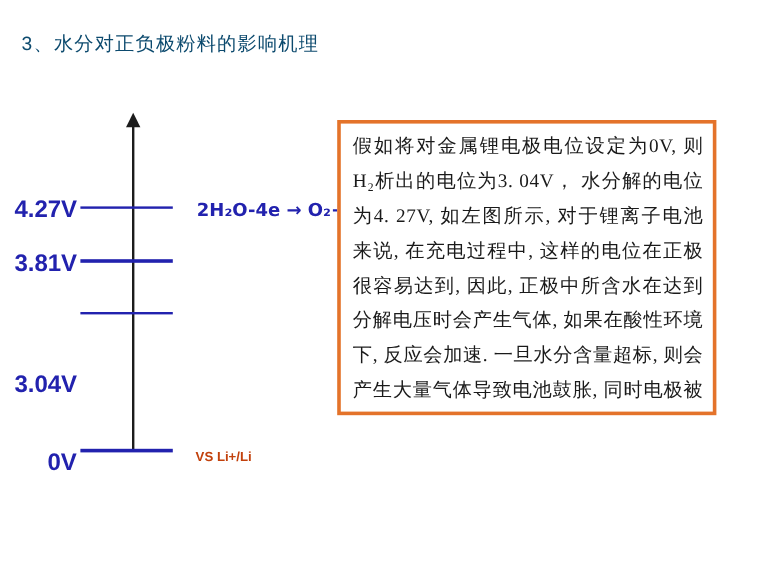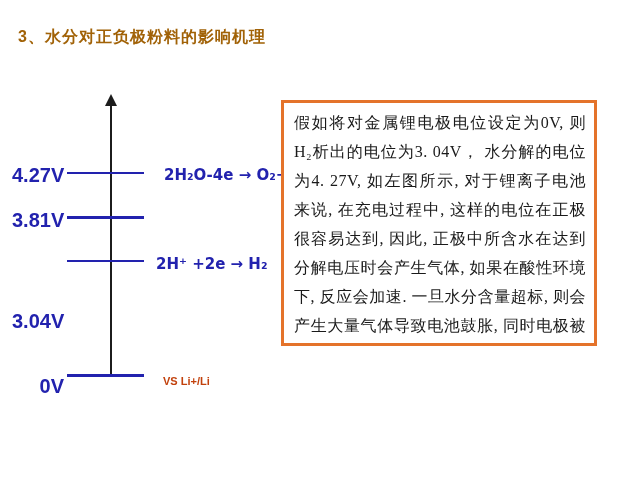--- a/index.html
+++ b/index.html
@@ -11,22 +11,22 @@
     height: 480px;
     background: #ffffff;
     overflow: hidden;
   }
 
   .slide-title {
     position: absolute;
     left: 18px;
     top: 27px;
     font-size: 16px;
-    font-weight: bold;
-    color: #a16207;
+    font-weight: normal;
+    color: #0c4a6e;
     letter-spacing: 1px;
     white-space: nowrap;
   }
 
   
   .axis-line {
     position: absolute;
     left: 110px;
     top: 104px;
     width: 2px;
@@ -129,21 +129,20 @@
   <div class="level-line level-2"></div>
   <div class="level-line level-3"></div>
   <div class="level-line level-4"></div>
 
   <div class="v-label v-1">4.27V</div>
   <div class="v-label v-2">3.81V</div>
   <div class="v-label v-3">3.04V</div>
   <div class="v-label v-4">0V</div>
 
   <div class="equation eq-1">2H₂O-4e → O₂+4H-</div>
-  <div class="equation eq-3">2H⁺ +2e → H₂</div>
 
   <div class="ref-label">VS Li+/Li</div>
 
   <div class="note-box">
     <div class="note-text">假如将对金属锂电极电位设定为0V, 则H₂析出的电位为3. 04V， 水分解的电位为4. 27V, 如左图所示, 对于锂离子电池来说, 在充电过程中, 这样的电位在正极很容易达到, 因此, 正极中所含水在达到分解电压时会产生气体, 如果在酸性环境下, 反应会加速. 一旦水分含量超标, 则会产生大量气体导致电池鼓胀, 同时电极被严重氧化, 失去活性.</div>
   </div>
 
 </div>
 
 </body></html>

